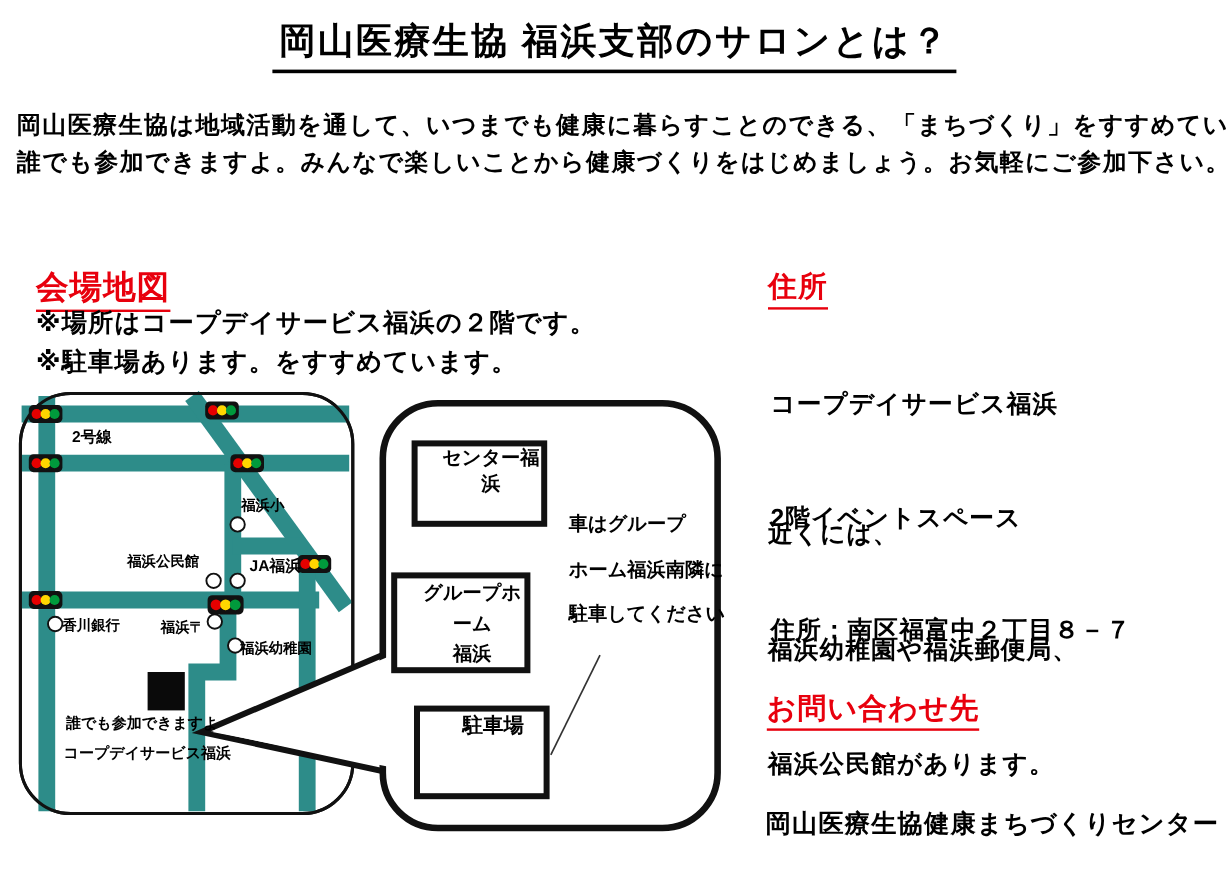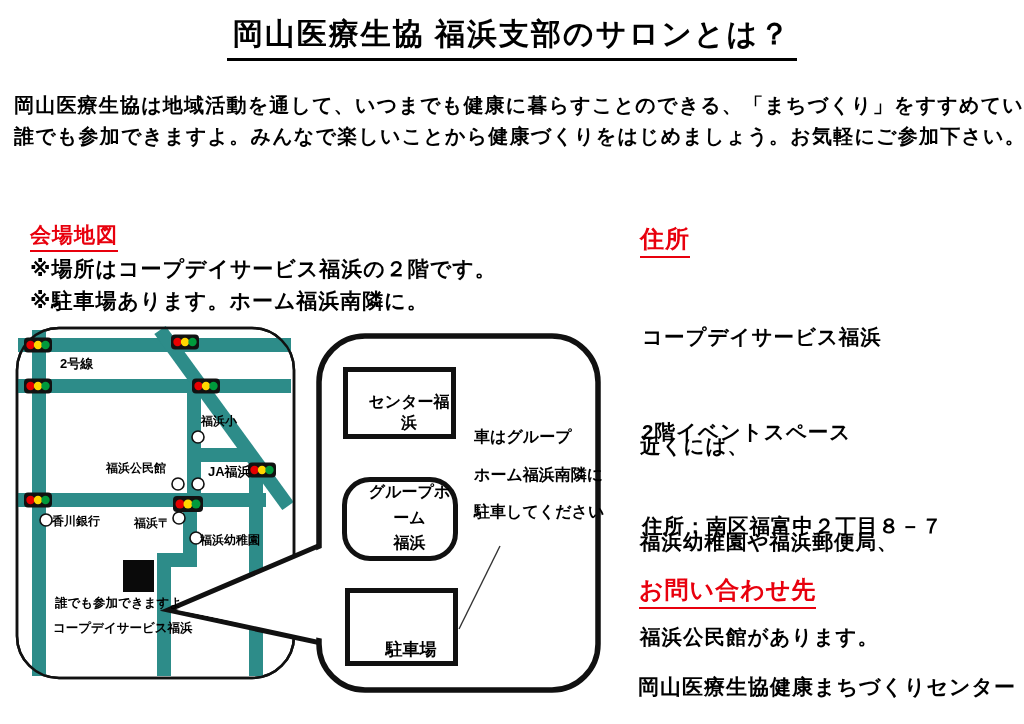--- a/index.html
+++ b/index.html
@@ -15,21 +15,21 @@
   }
   
   .intro{position:absolute;left:14px;top:90px;width:1000px;z-index:2;
     font-size:20px;font-weight:700;line-height:31.3px;letter-spacing:1.2px;white-space:nowrap;}
   
   .sec-head{
     position:absolute;font-weight:700;color:var(--accent-red,#e8000d);
     border-bottom:2.5px solid var(--accent-red,#e8000d);padding-bottom:1px;
     white-space:nowrap;z-index:2;letter-spacing:1px;
   }
-  .venue-head{left:30px;top:221px;font-size:21px;}
+  .venue-head{left:30px;top:221px;font-size:27px;}
   .addr-head{left:640px;top:223px;font-size:24px;}
   .contact-head{left:639px;top:574px;font-size:24px;}
   
   .note{position:absolute;left:30px;font-size:21px;font-weight:700;letter-spacing:1px;white-space:nowrap;z-index:2;}
   .note1{top:255px;}
   .note2{top:287px;}
   
   .rblock{position:absolute;font-size:20.5px;font-weight:700;letter-spacing:1px;
     line-height:31.5px;white-space:pre;z-index:2;}
   .addr-block{left:642px;top:258px;}
@@ -46,24 +46,24 @@
   .ml-elem{left:201px;top:413px;font-size:12px;}
   .ml-comm{left:106px;top:460px;font-size:12px;}
   .ml-ja{left:208px;top:463px;font-size:13px;}
   .ml-bank{left:52px;top:513px;font-size:12px;}
   .ml-post{left:134px;top:515px;font-size:12px;}
   .ml-kind{left:200px;top:532px;font-size:12px;}
   .ml-welf{left:55px;top:595px;font-size:12.5px;}
   .ml-coop{left:53px;top:620px;font-size:12.5px;}
   
   .bbox{position:absolute;box-sizing:border-box;border:5px solid #111;background:#fff;
-    display:flex;flex-direction:column;align-items:center;justify-content:flex-end;
+    display:flex;flex-direction:column;align-items:center;justify-content:flex-start;
     font-weight:700;text-align:center;z-index:3;padding-left:19px;}
   .bb1{left:343px;top:367px;width:113px;height:72px;font-size:16px;}
-  .bb2{left:342px;top:477px;width:116px;height:84px;font-size:16px;line-height:1.6;border-radius:28px;}
+  .bb2{left:326px;top:477px;width:116px;height:84px;font-size:16px;line-height:1.6;}
   .bb3{left:345px;top:588px;width:113px;height:78px;font-size:17px;}
   .bnote{position:absolute;left:474px;font-size:16px;font-weight:700;white-space:nowrap;z-index:3;}
   .bn1{top:427px;}
   .bn2{top:465px;}
   .bn3{top:502px;}
 </style>
 </head>
 <body>
 
 <div class="page">
@@ -72,21 +72,21 @@
     <span class="title">岡山医療生協 福浜支部のサロンとは？</span>
   </div>
 
   <div class="intro">
     <div>岡山医療生協は地域活動を通して、いつまでも健康に暮らすことのできる、「まちづくり」をすすめています。</div>
     <div>誰でも参加できますよ。みんなで楽しいことから健康づくりをはじめましょう。お気軽にご参加下さい。</div>
   </div>
 
   <div class="sec-head venue-head">会場地図</div>
   <div class="note note1">※場所はコープデイサービス福浜の２階です。</div>
-  <div class="note note2">※駐車場あります。ホーム福浜南隣に。</div>
+  <div class="note note2">※駐車場あります。をすすめています。</div>
 
   <svg class="gfx" viewBox="0 0 1024 724">
 
     <rect x="17" y="328" width="277" height="350" rx="42" fill="#ffffff" stroke="#111" stroke-width="2.5"></rect>
 
     <g fill="none" stroke="#2d8c89" stroke-width="14">
       <path d="M18 345 H291"></path>
       <path d="M18 386 H291"></path>
       <path d="M18 500 H266"></path>
       <path d="M39 330 V676"></path>

